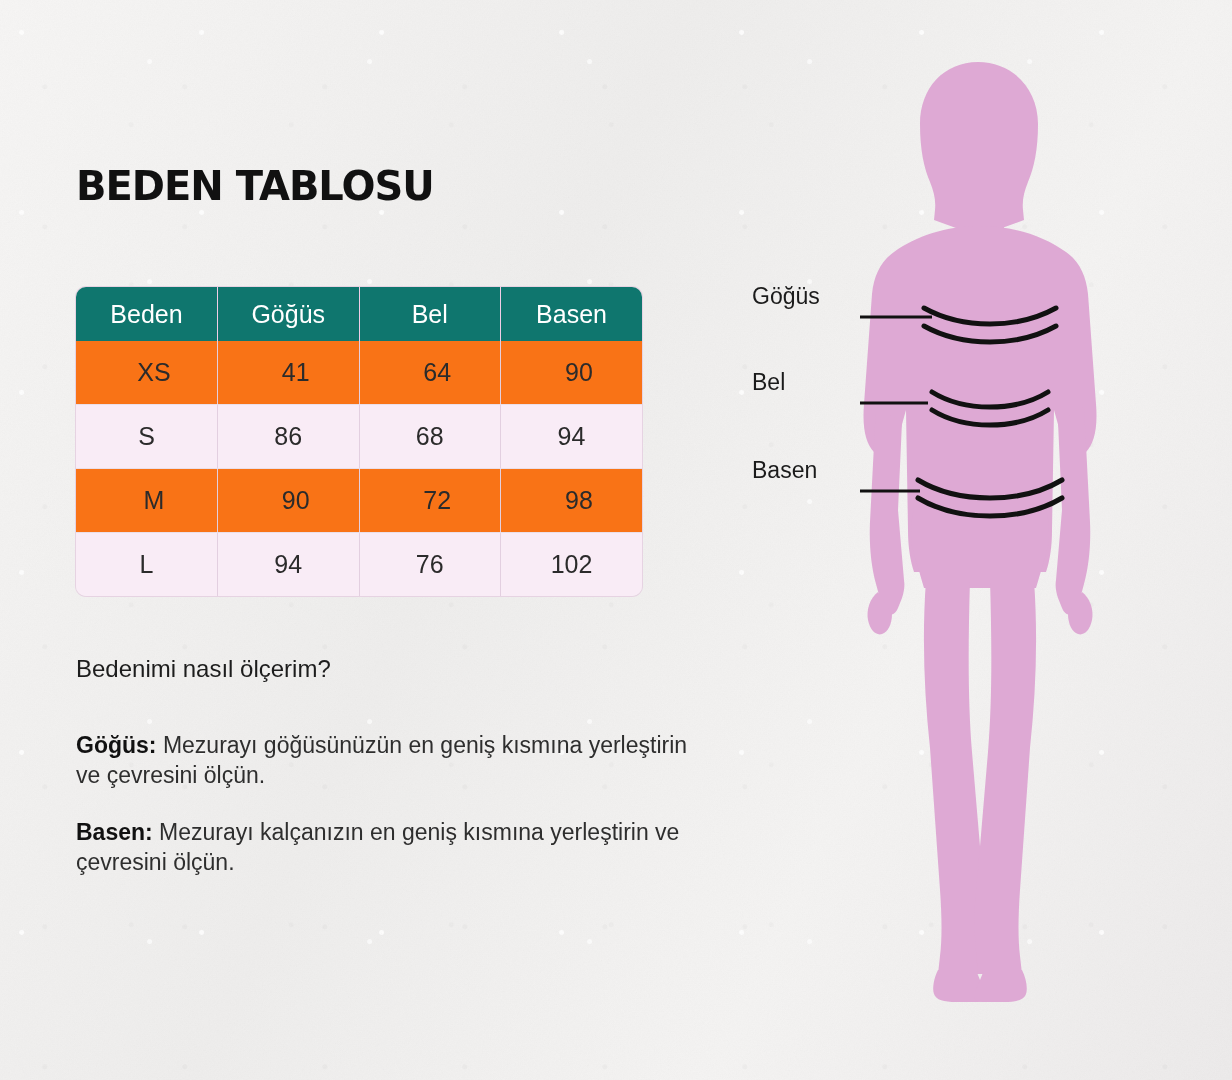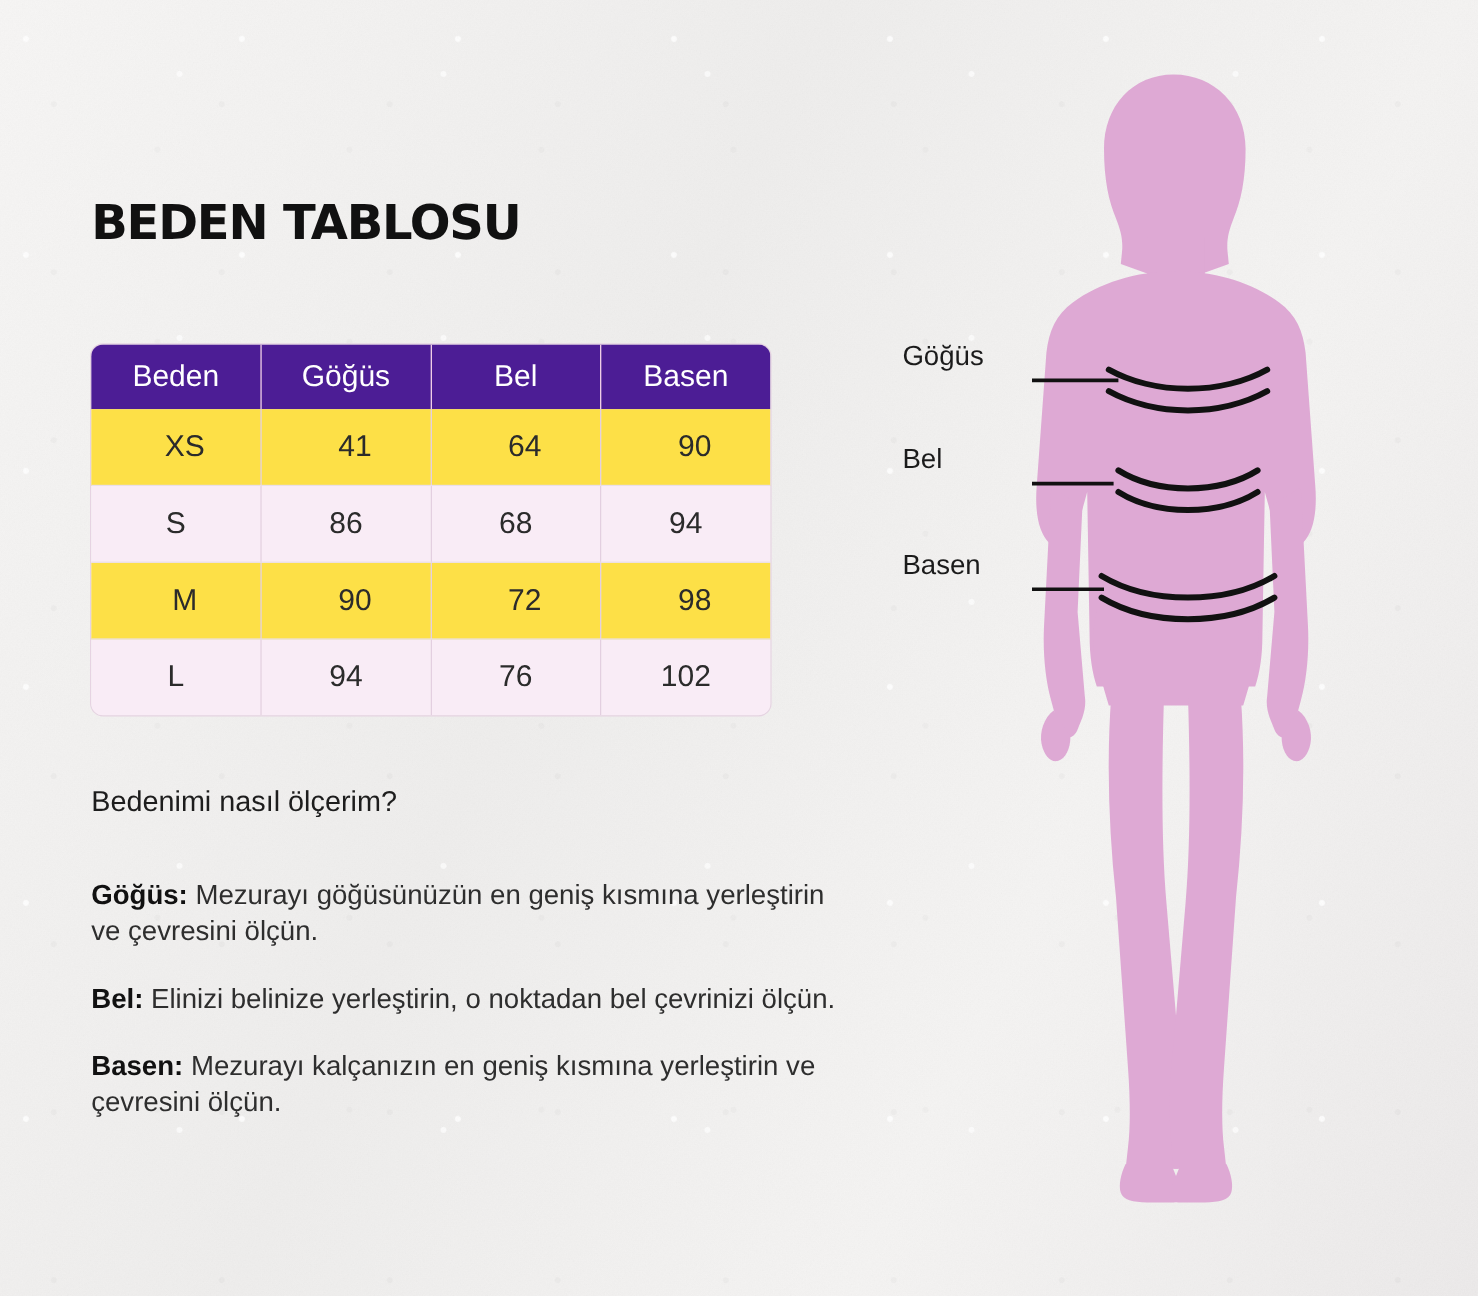--- a/index.html
+++ b/index.html
@@ -67,29 +67,29 @@
     color: #2b2b2b;
     height: 61px;
     border-right: 1px solid #e3cfe0;
     border-bottom: 1px solid #eadfe8;
     font-family: "Liberation Sans", sans-serif;
   }
   table.size-table th:last-child,
   table.size-table td:last-child { border-right: none; }
   table.size-table tr:last-child td { border-bottom: none; }
   table.size-table thead th {
-    background: #4c1d95;
+    background: #0f766e;
     color: #ffffff;
     font-weight: normal;
     font-size: 25px;
     height: 52px;
     border-bottom: none;
     border-right: 1px solid #f0cde6;
   }
-  table.size-table tbody tr.odd td { background: #fde047; padding-left: 16px; }
+  table.size-table tbody tr.odd td { background: #f97316; padding-left: 16px; }
   table.size-table tbody tr.even td { background: #f9ecf6; }
   table.size-table tbody td.sizecell { font-weight: normal; }
 
   
   .howto-title {
     position: absolute;
     left: 76px;
     top: 655px;
     font-size: 24px;
     font-weight: normal;
@@ -192,23 +192,20 @@
   </table>
 </div>
 
 <div class="howto-title">Bedenimi nasıl ölçerim?</div>
 
 <div class="howto">
   <p>
     <b>Göğüs:</b><span> Mezurayı göğüsünüzün en geniş kısmına yerleştirin ve çevresini ölçün.</span>
   </p>
   <p>
-    <b>Bel:</b><span> Elinizi belinize yerleştirin, o noktadan bel çevrinizi ölçün.</span>
-  </p>
-  <p>
     <b>Basen:</b><span> Mezurayı kalçanızın en geniş kısmına yerleştirin ve çevresini ölçün.</span>
   </p>
 </div>
 
 <div class="figure">
   <svg width="372" height="1010" viewBox="0 0 372 1010">
     <g fill="#dea9d4">
 
       <path d="M118 22c-34 0-58 26-58 62 0 26 4 44 10 58 4 10 6 18 5 28l-1 10 22 8 46 0 22-8-1-10c-1-10 1-18 5-28 6-14 10-32 10-58 0-36-26-62-60-62z"></path>
 

